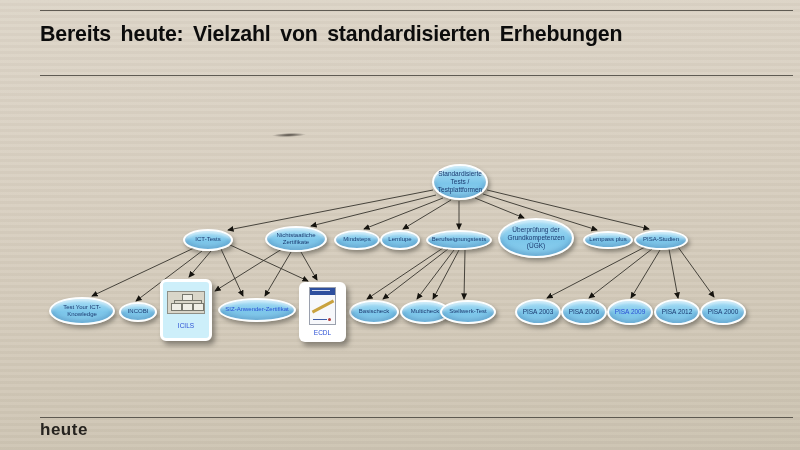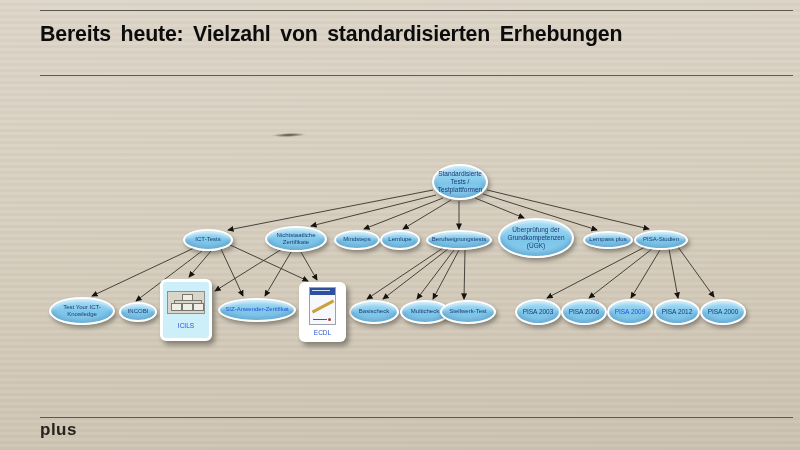--- a/index.html
+++ b/index.html
@@ -159,15 +159,15 @@
     <div class="ecdl-page">
       <div class="ecdl-head"></div>
       <div class="ecdl-gold"></div>
       <div class="ecdl-line"></div>
       <div class="ecdl-dot"></div>
     </div>
     <div class="card-label">ECDL</div>
   </div>
 
   <div class="rule rule-footer"></div>
-  <div class="footer-logo">plus</div>
+  <div class="footer-logo">heute</div>
 
 </div>
 
 </body></html>

